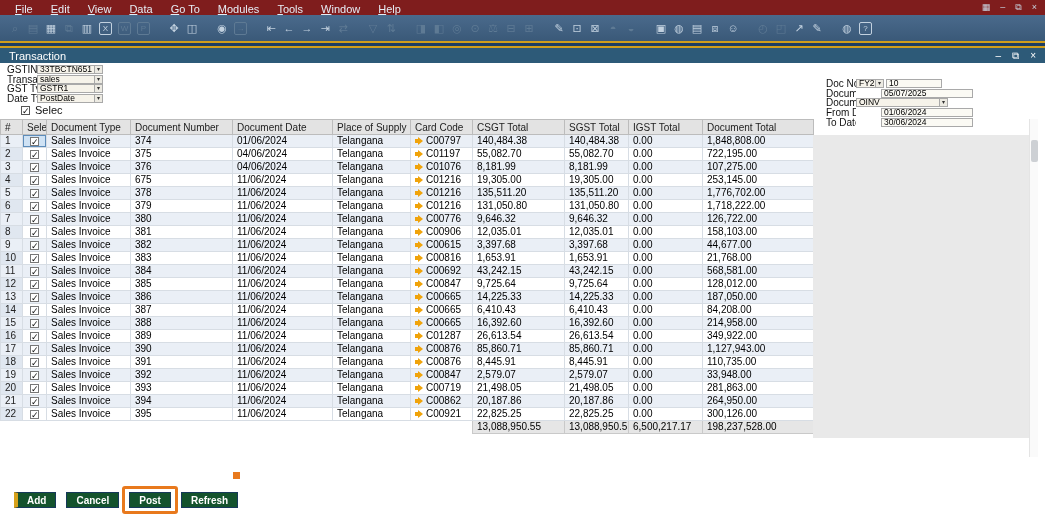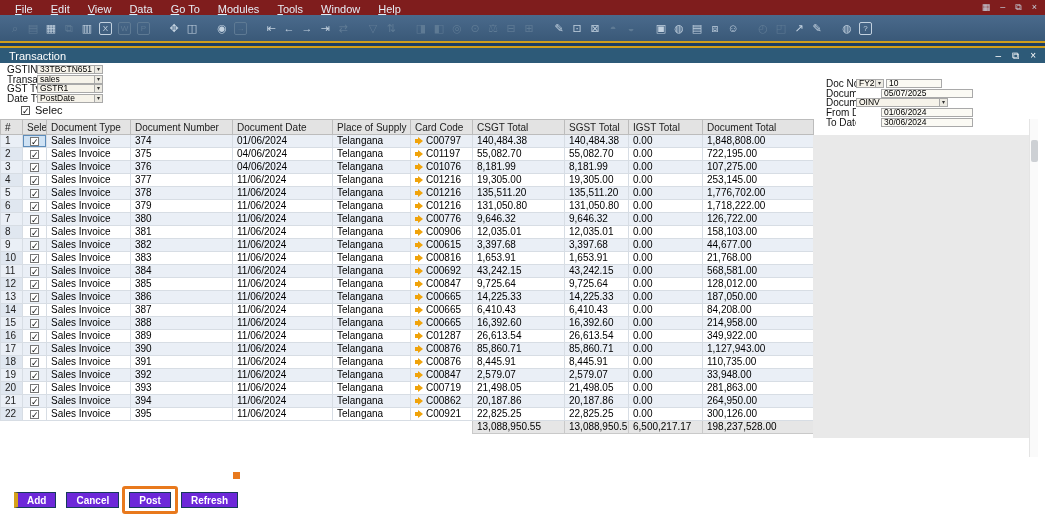--- a/index.html
+++ b/index.html
@@ -60,21 +60,21 @@
   .grid tr.totals-row td { background:#e6e6e6; border:1px solid #c9c9c9;margin-top:16px; }
   .grid tr.totals-row td.empty { background:#fff; border:none; border-top:1px solid #d7dde4; }
 
   
   .side-panel { position:absolute; left:813px; top:135px; width:216px; height:303px; background:#e9e9e9; }
   .vscroll { position:absolute; left:1029px; top:119px; width:9px; height:338px; background:#fafafa; border-left:1px solid #e4e4e4; }
   .vscroll-thumb { position:absolute; left:1px; top:21px; width:7px; height:22px; background:#cdd0d4; border-radius:2px; }
 
   
   .footer { position:absolute; left:14px; top:492px; display:flex; gap:10px; }
-  .btn { background:#6d28d9; color:#fff; font-size:10px; font-weight:600; height:16px; line-height:15px; padding:0 9px; border:1px solid #16395a; position:relative; font-family:inherit; cursor:default; }
+  .btn { background:#14532d; color:#fff; font-size:10px; font-weight:600; height:16px; line-height:15px; padding:0 9px; border:1px solid #16395a; position:relative; font-family:inherit; cursor:default; }
   .btn.accent { border-left:4px solid #d7a21b; }
   .btn.hl::after { content:""; position:absolute; left:-8px; right:-8px; top:-7px; bottom:-7px; border:3px solid #e8791d; border-radius:3px; pointer-events:none; }
   .marker { position:absolute; left:233px; top:472px; width:7px; height:7px; background:#e8791d; }
 </style>
 </head>
 <body>
 
 <div class="menubar">
   <span id="menu-items"><span class="menu-item">File</span><span class="menu-item">Edit</span><span class="menu-item">View</span><span class="menu-item">Data</span><span class="menu-item">Go To</span><span class="menu-item">Modules</span><span class="menu-item">Tools</span><span class="menu-item">Window</span><span class="menu-item">Help</span></span>
   <span class="win-controls" id="app-win-controls">
@@ -282,21 +282,21 @@
           </span><span>C01076</span></td>
         <td>8,181.99</td>
         <td>8,181.99</td>
         <td>0.00</td>
         <td>107,275.00</td>
       </tr>
       <tr class="even">
         <td class="gut">4</td>
         <td class="sel-cell"><span class="cb checked">✓</span></td>
         <td>Sales Invoice</td>
-        <td>377</td>
+        <td>675</td>
         <td>11/06/2024</td>
         <td>Telangana</td>
         <td><span class="link-arrow">
             <span class="bar"></span>
             <span class="tri"></span>
           </span><span>C01216</span></td>
         <td>19,305.00</td>
         <td>19,305.00</td>
         <td>0.00</td>
         <td>253,145.00</td>

